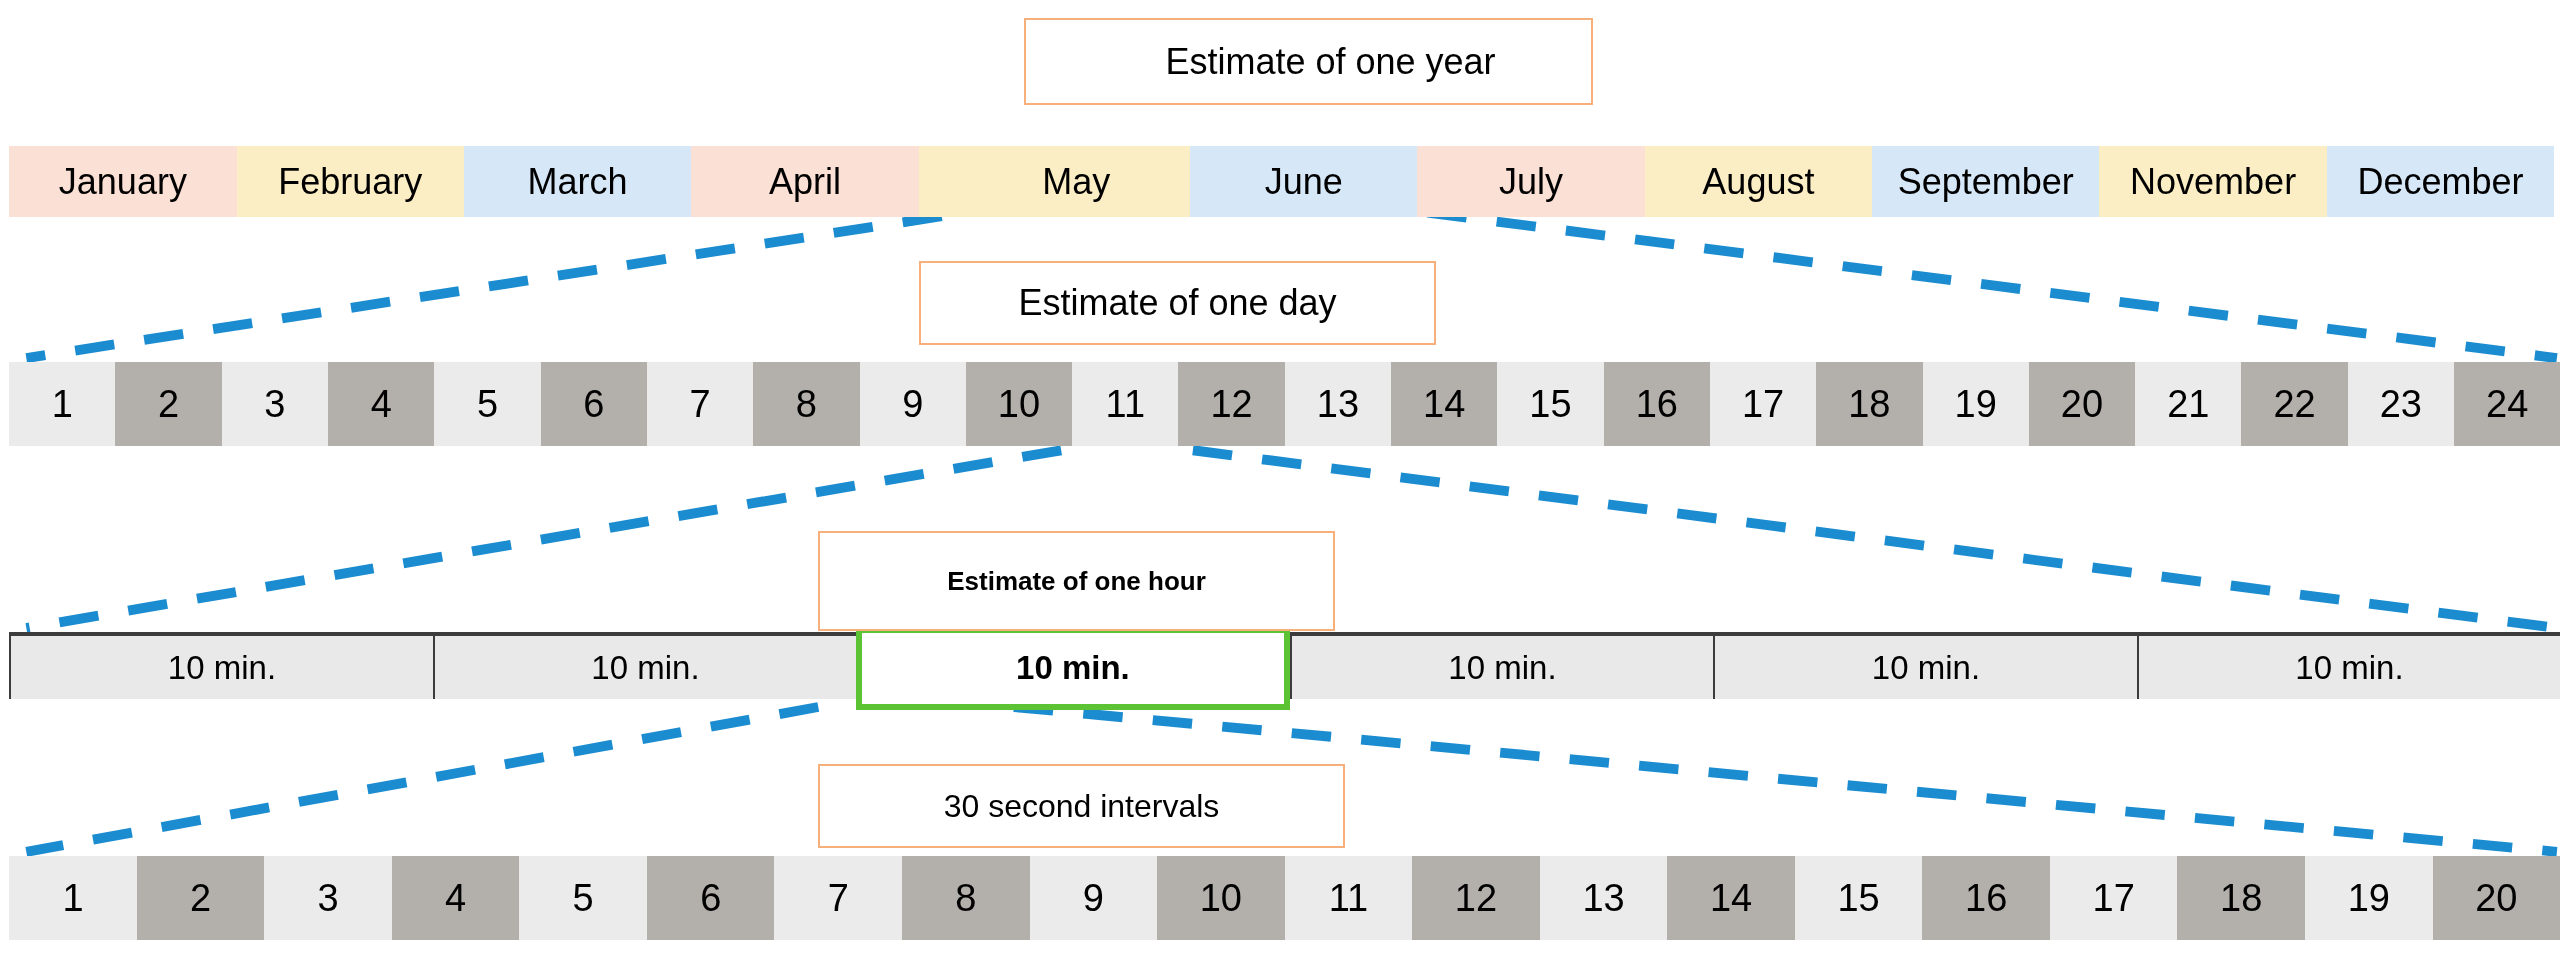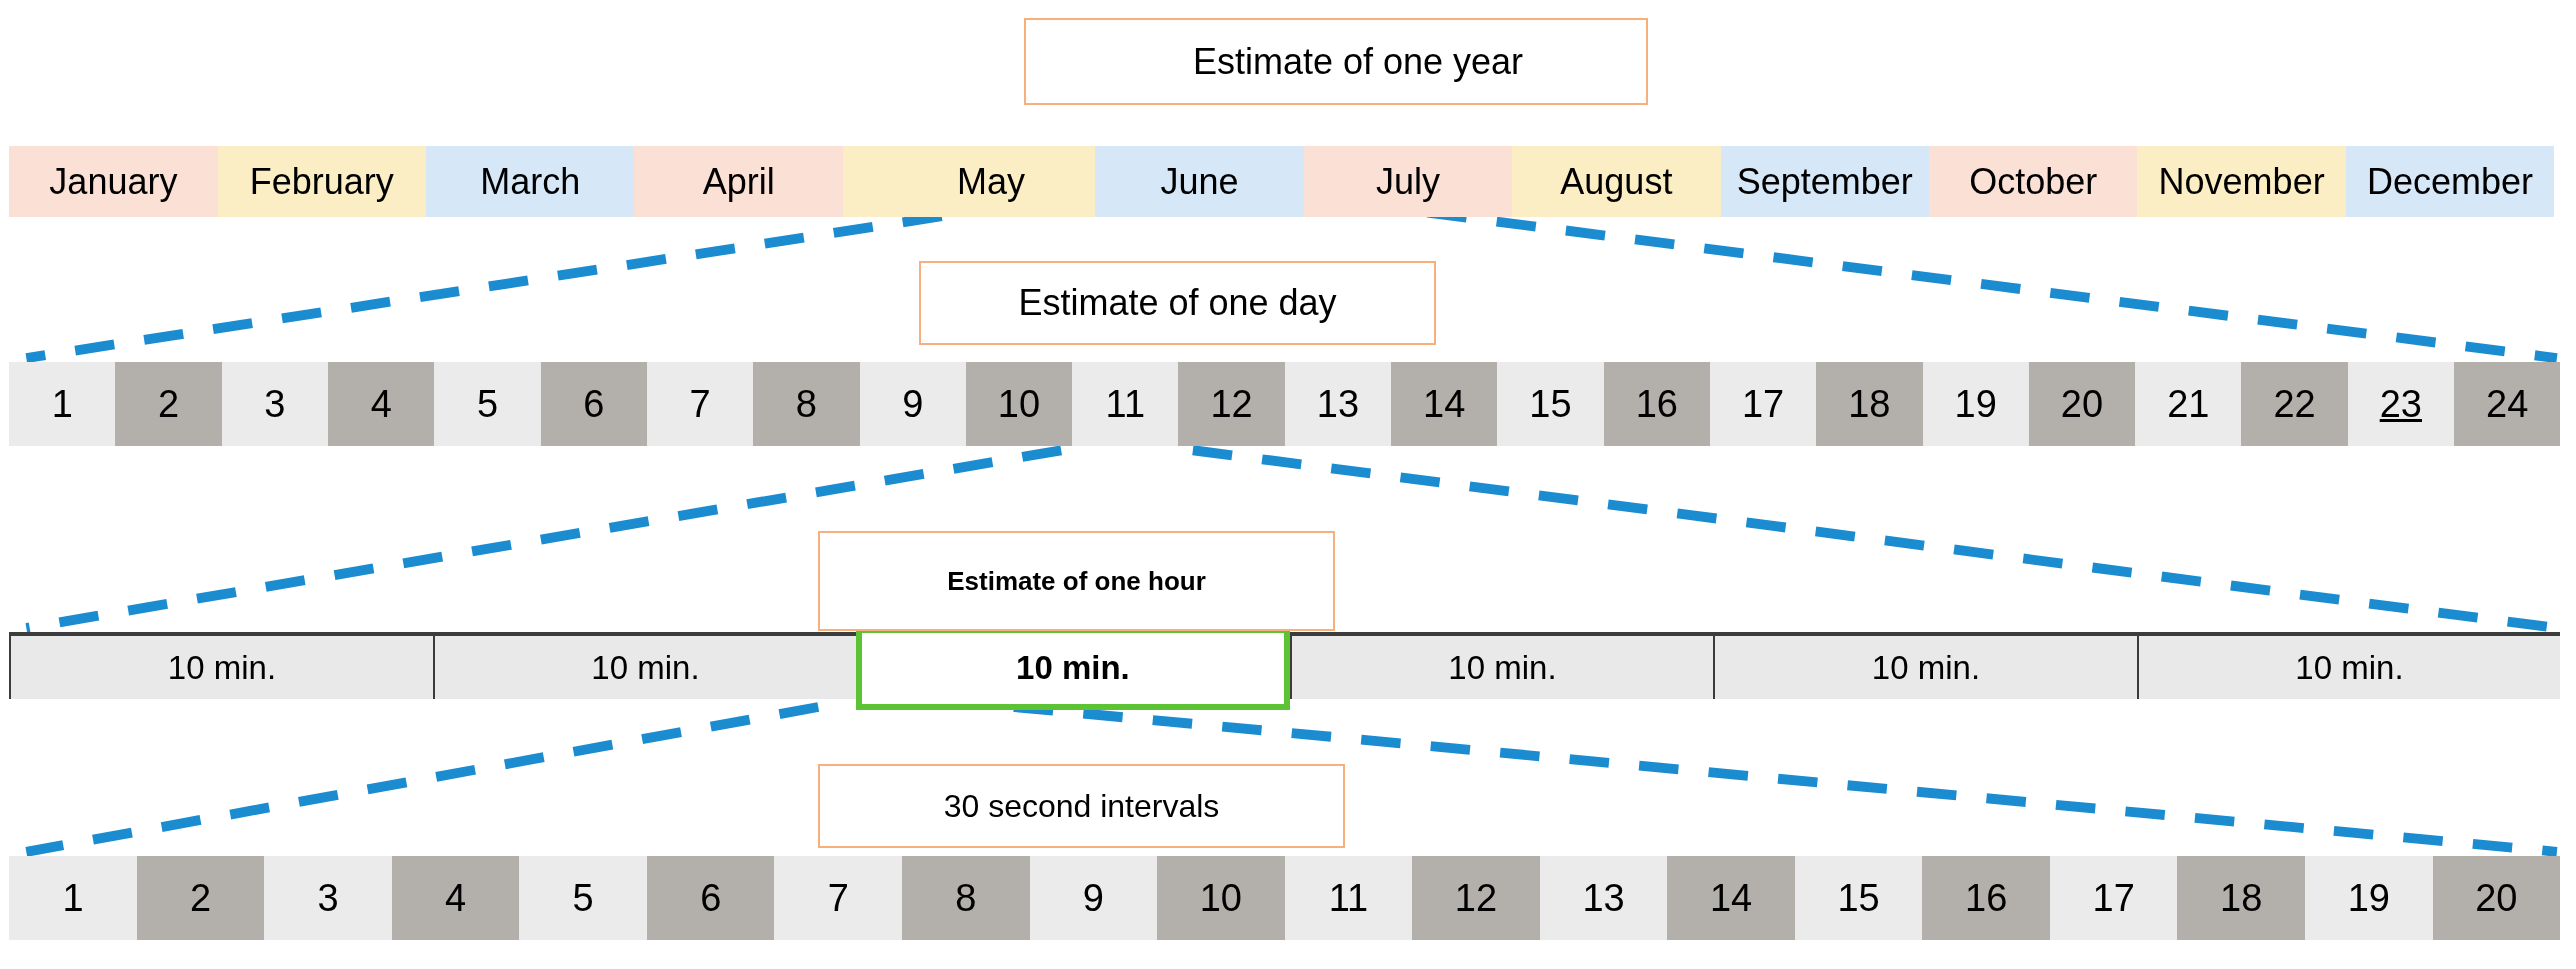--- a/index.html
+++ b/index.html
@@ -108,21 +108,21 @@
     <g id="connector-group" stroke="#1B8CD0" stroke-width="15" stroke-linecap="butt" stroke-dasharray="60 46" fill="none">
         <line x1="1640" y1="296" x2="40" y2="544"></line>
         <line x1="1958" y1="296" x2="3884" y2="544"></line>
         <line x1="1612" y1="684" x2="40" y2="954"></line>
         <line x1="1812" y1="684" x2="3884" y2="954"></line>
         <line x1="1243" y1="1074" x2="40" y2="1294"></line>
         <line x1="1540" y1="1074" x2="3884" y2="1294"></line>
       </g>
   </svg>
 
-  <div class="callout" style="left:1024px; top:18.4px; width:624px; height:87px; font-size:36px;padding-left:44px;">
+  <div class="callout" style="left:1024px; top:18.4px; width:569px; height:87px; font-size:36px;padding-left:44px;">
     <span>Estimate of one year</span>
   </div>
 
   <div class="row" id="months-row">
       <div class="cell" style="flex: 1 1 0px; background: rgb(251, 224, 213);">
         <span>January</span>
       </div>
       <div class="cell" style="flex: 1 1 0px; background: rgb(252, 238, 196);">
         <span>February</span>
       </div>
@@ -140,23 +140,20 @@
       </div>
       <div class="cell" style="flex: 1 1 0px; background: rgb(251, 224, 213);">
         <span>July</span>
       </div>
       <div class="cell" style="flex: 1 1 0px; background: rgb(252, 238, 196);">
         <span>August</span>
       </div>
       <div class="cell" style="flex: 1 1 0px; background: rgb(214, 231, 247);">
         <span>September</span>
       </div>
-      <div class="cell" style="flex: 1 1 0px; background: rgb(251, 224, 213);">
-        <span>October</span>
-      </div>
       <div class="cell" style="flex: 1 1 0px; background: rgb(252, 238, 196);">
         <span>November</span>
       </div>
       <div class="cell" style="flex: 1 1 0px; background: rgb(214, 231, 247);">
         <span>December</span>
       </div>
     </div>
 
   <div class="callout" style="left:919px; top:261px; width:517px; height:84px; font-size:36px;">
     <span>Estimate of one day</span>
@@ -222,21 +219,21 @@
       </div>
       <div class="cell" style="flex: 1 1 0px; background: rgb(179, 175, 171);">
         <span>20</span>
       </div>
       <div class="cell" style="flex: 1 1 0px; background: rgb(235, 235, 235);">
         <span>21</span>
       </div>
       <div class="cell" style="flex: 1 1 0px; background: rgb(179, 175, 171);">
         <span>22</span>
       </div>
-      <div class="cell" style="flex: 1 1 0px; background: rgb(235, 235, 235); text-decoration: underline;">
+      <div class="cell" style="flex: 1 1 0px; background: rgb(235, 235, 235);">
         <span>23</span>
       </div>
       <div class="cell" style="flex: 1 1 0px; background: rgb(179, 175, 171);">
         <span>24</span>
       </div>
     </div>
 
   <div class="callout" style="left:818px; top:531px; width:517px; height:100px; font-size:26px;font-weight:bold;">
     <span>Estimate of one hour</span>
   </div>

